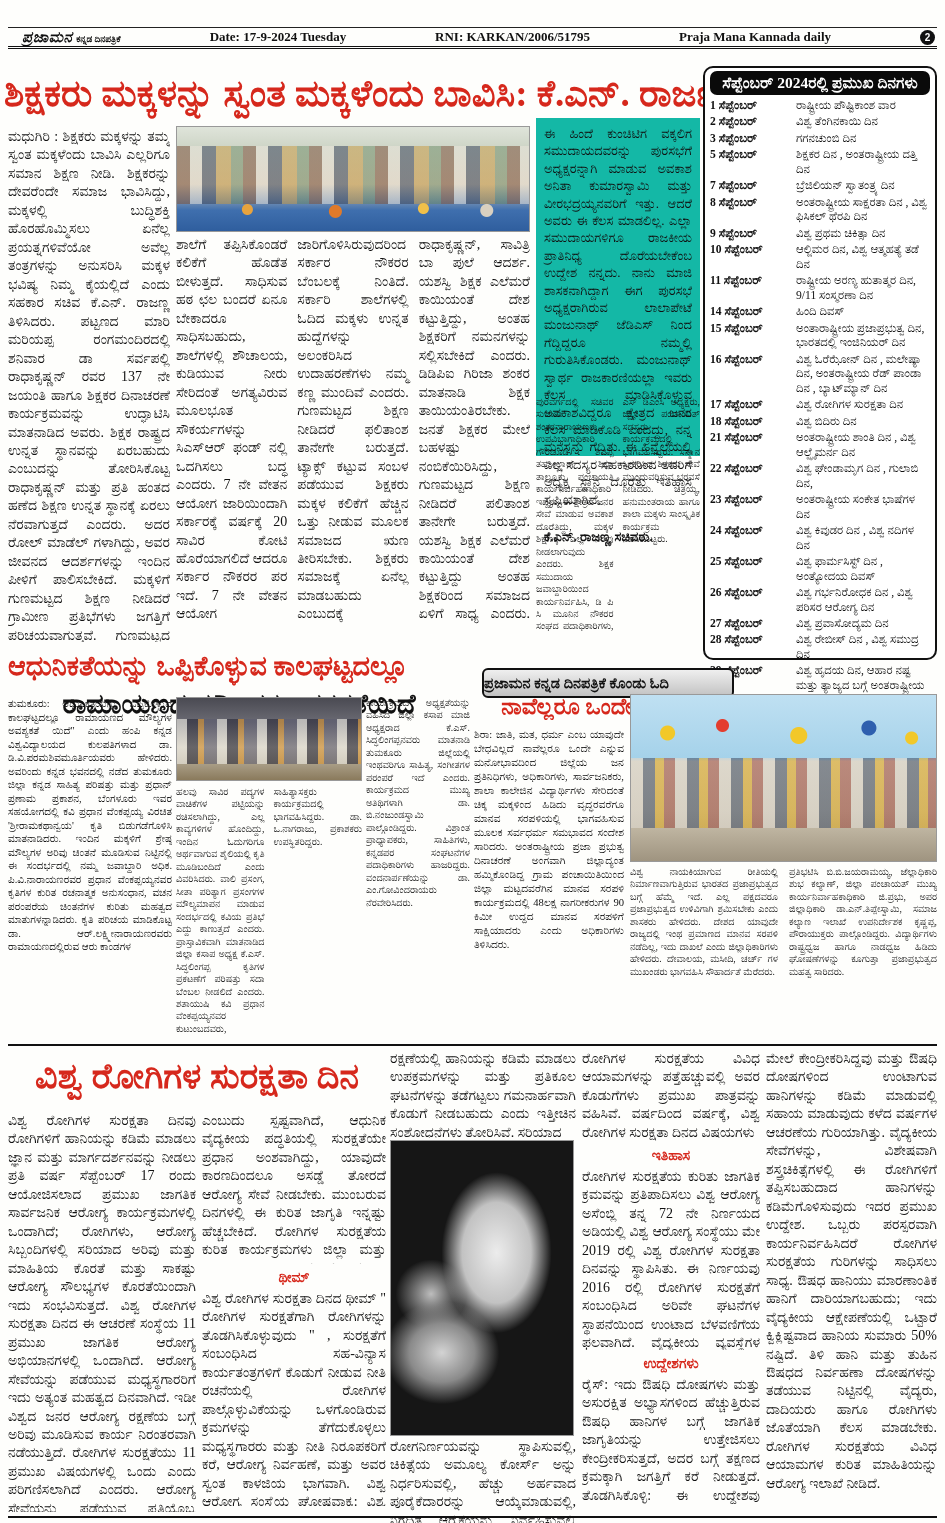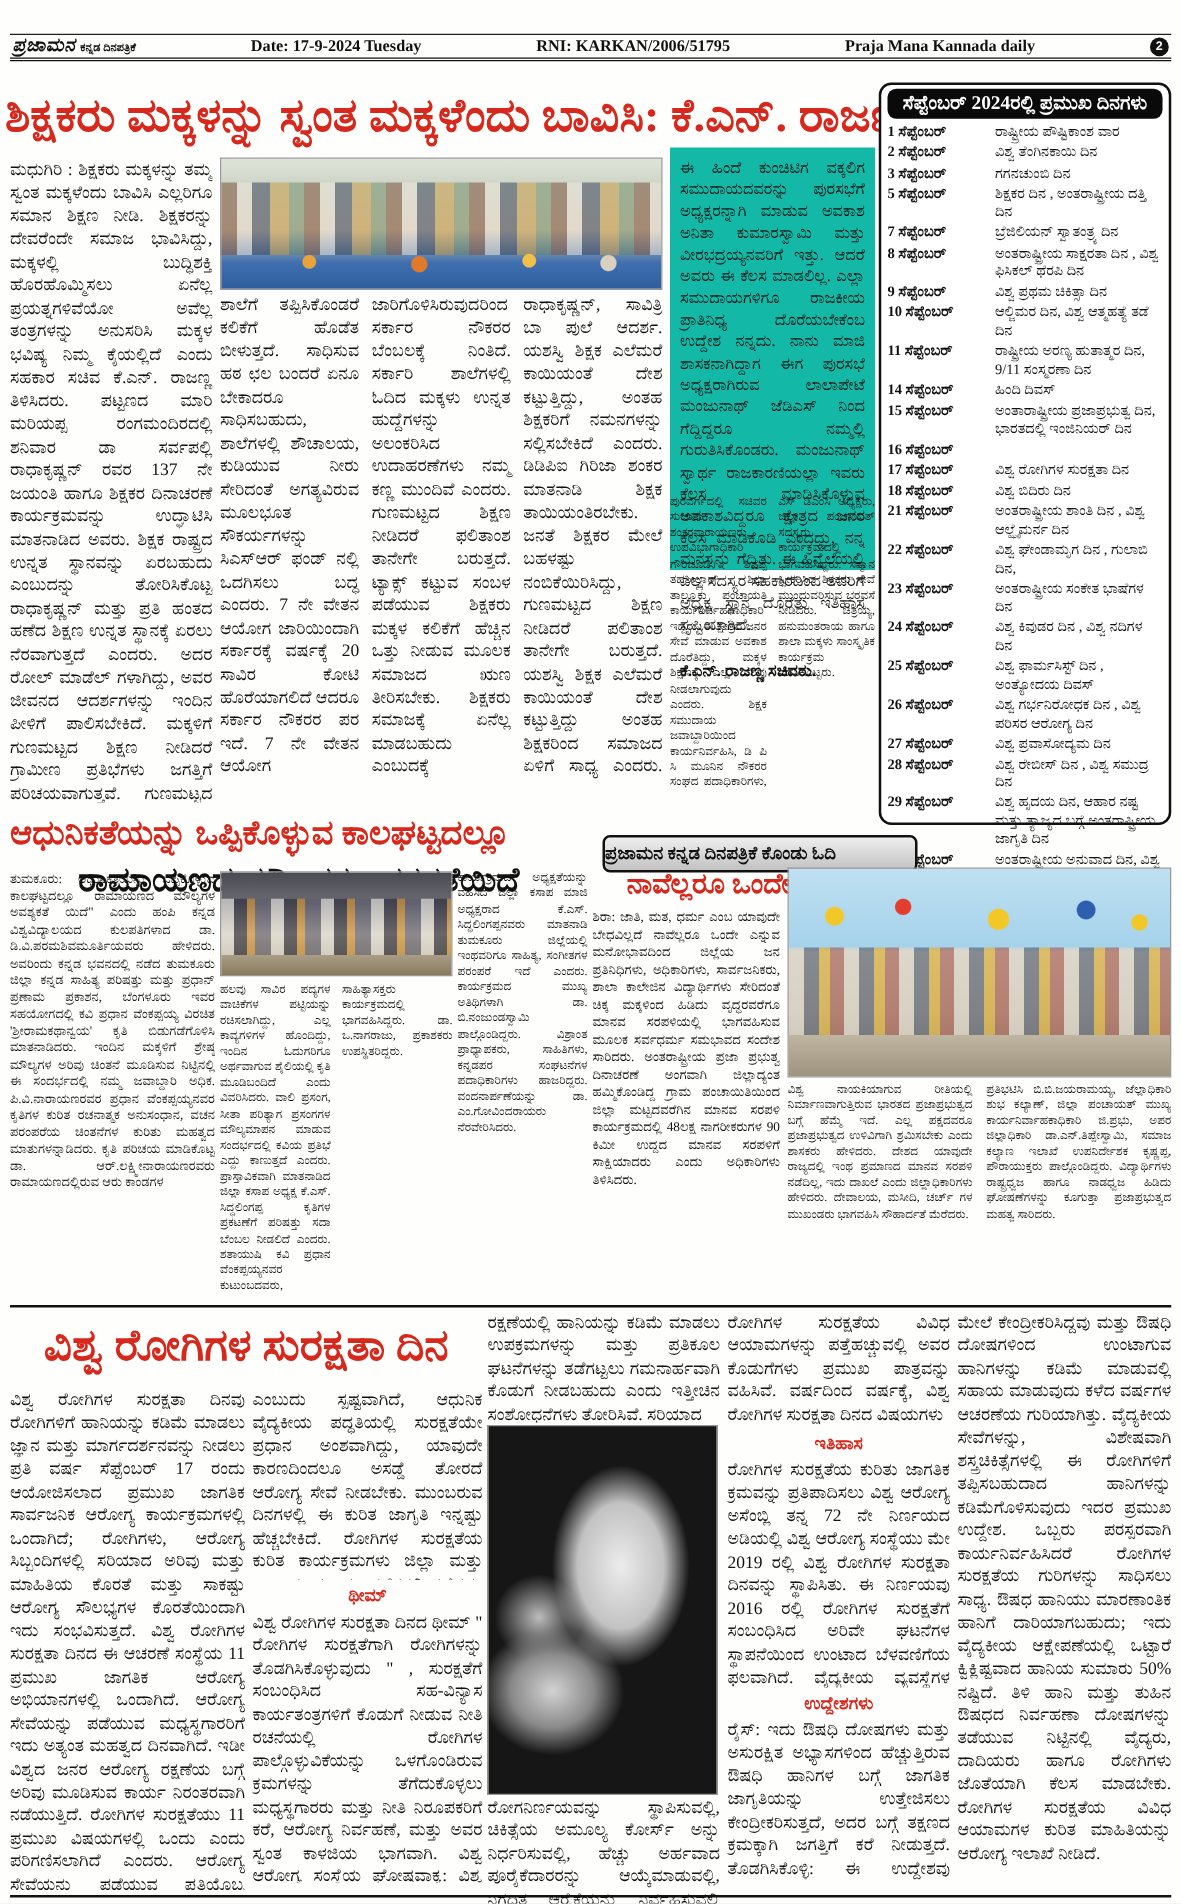--- a/index.html
+++ b/index.html
@@ -3,21 +3,21 @@
 <meta charset="utf-8">
 <style>
   html,body{margin:0;padding:0;background:#e9e9e7;}
   #page{position:relative;width:945px;height:1523px;background:#fefefc;margin:0 auto;
         font-family:"Liberation Serif","DejaVu Sans",serif;color:#111;overflow:hidden;}
   .abs{position:absolute;}
   
   #hdr{top:27px;left:8px;width:929px;height:22px;display:flex;align-items:center;
        justify-content:space-between;border-top:1.5px solid #222;border-bottom:3px double #111;
        font-size:13px;font-weight:bold;padding:1px 2px;box-sizing:border-box;}
-  #hdr .logo{font-size:15px;font-weight:bold;font-style:italic;letter-spacing:.5px;}
+  #hdr .logo{font-size:15px;font-weight:bold;font-style:italic;letter-spacing:.5px;margin-left:12px;}
   #hdr .logosub{font-size:9px;font-weight:bold;margin-left:4px;}
   .pgnum{width:15px;height:15px;border-radius:50%;background:#111;color:#fff;font-size:10px;
          display:flex;align-items:center;justify-content:center;font-family:"Liberation Sans",sans-serif;}
   
   .red{color:#d6281c;}
   #lead-hl{top:68px;left:4px;width:696px;height:52px;font-size:37px;font-weight:bold;
            text-align:center;line-height:52px;white-space:nowrap;}
   .body-txt{font-size:14px;line-height:1.32;text-align:justify;overflow:hidden;}
   .tiny{font-size:9.6px;line-height:1.3;}
   
@@ -134,20 +134,21 @@
           <span class="ev-t">ಹಿಂದಿ ದಿವಸ್</span>
         </div>
 
         <div class="ev">
           <span class="ev-d">15 ಸೆಪ್ಟೆಂಬರ್</span>
           <span class="ev-t">ಅಂತಾರಾಷ್ಟ್ರೀಯ ಪ್ರಜಾಪ್ರಭುತ್ವ ದಿನ, ಭಾರತದಲ್ಲಿ ಇಂಜಿನಿಯರ್ ದಿನ</span>
         </div>
 
         <div class="ev">
           <span class="ev-d">16 ಸೆಪ್ಟೆಂಬರ್</span>
+          <span class="ev-t">ವಿಶ್ವ ಓರೆಝೋನ್ ದಿನ , ಮಲೇಷ್ಯಾ ದಿನ, ಅಂತರಾಷ್ಟ್ರೀಯ ರೆಡ್ ಪಾಂಡಾ ದಿನ , ಬ್ಯಾಟ್‌ಮ್ಯಾನ್ ದಿನ</span>
         </div>
 
         <div class="ev">
           <span class="ev-d">17 ಸೆಪ್ಟೆಂಬರ್</span>
           <span class="ev-t">ವಿಶ್ವ ರೋಗಿಗಳ ಸುರಕ್ಷತಾ ದಿನ</span>
         </div>
 
         <div class="ev">
           <span class="ev-d">18 ಸೆಪ್ಟೆಂಬರ್</span>
           <span class="ev-t">ವಿಶ್ವ ಬಿದಿರು ದಿನ</span>

